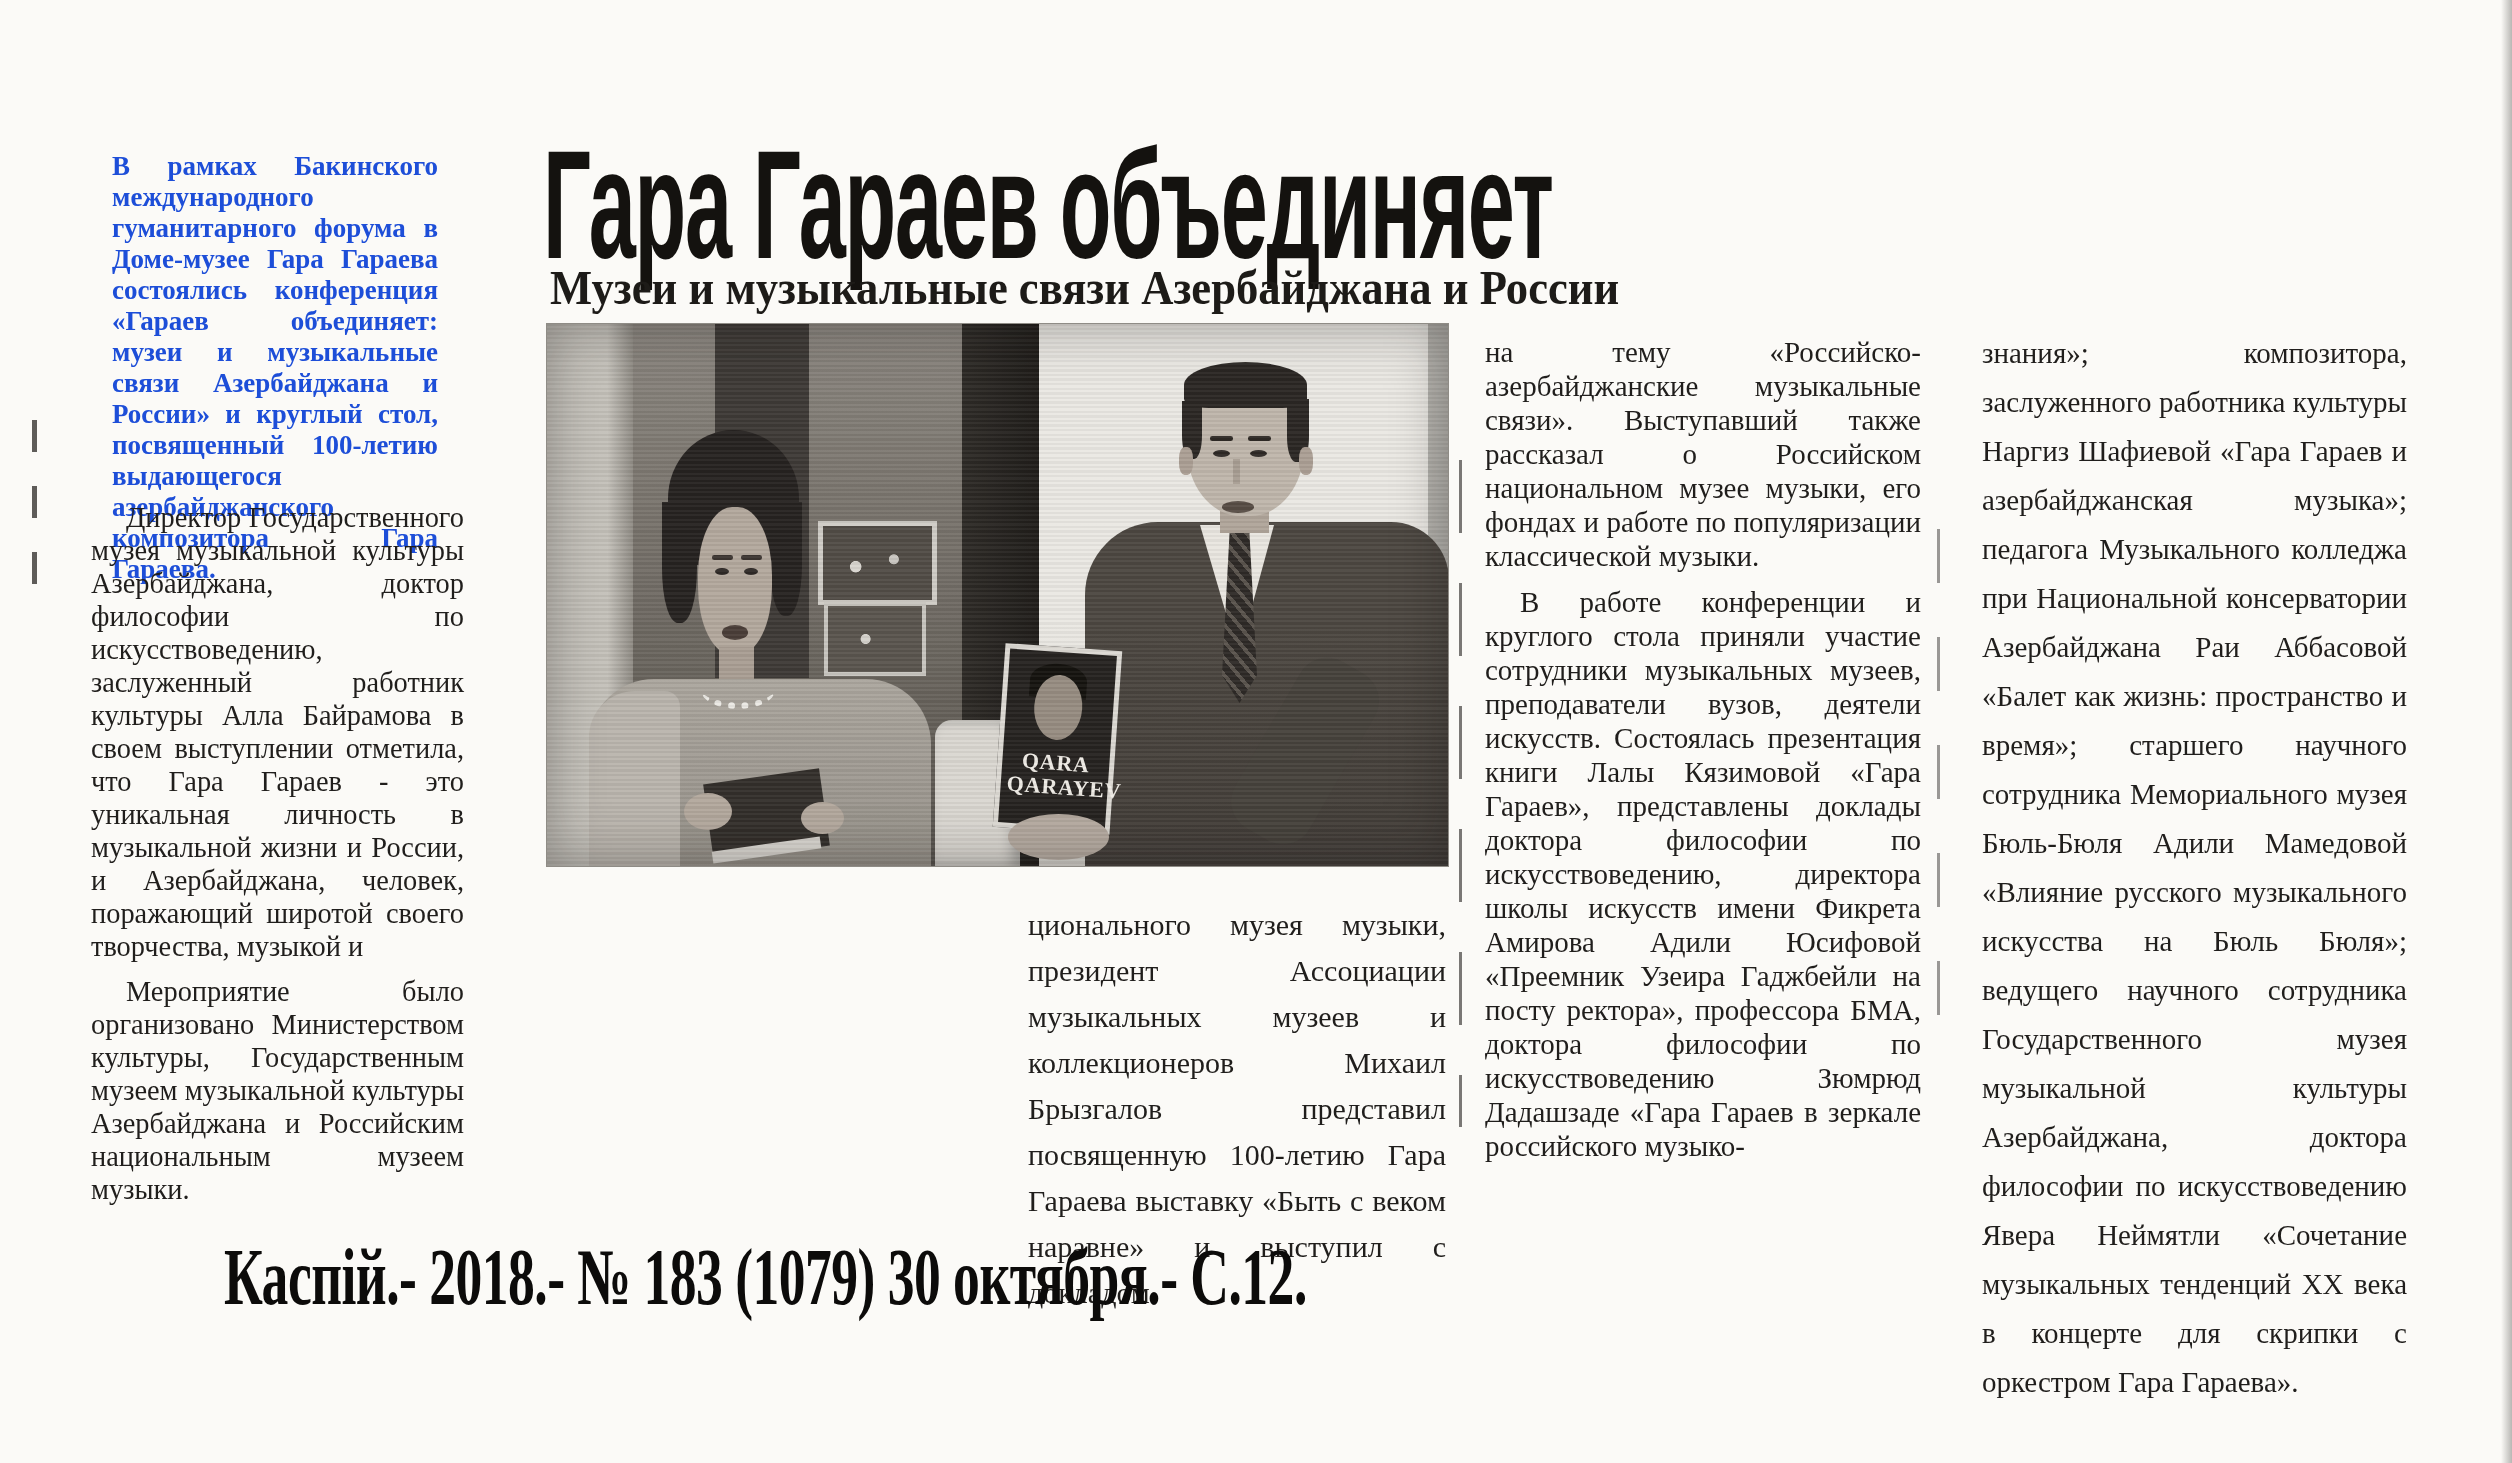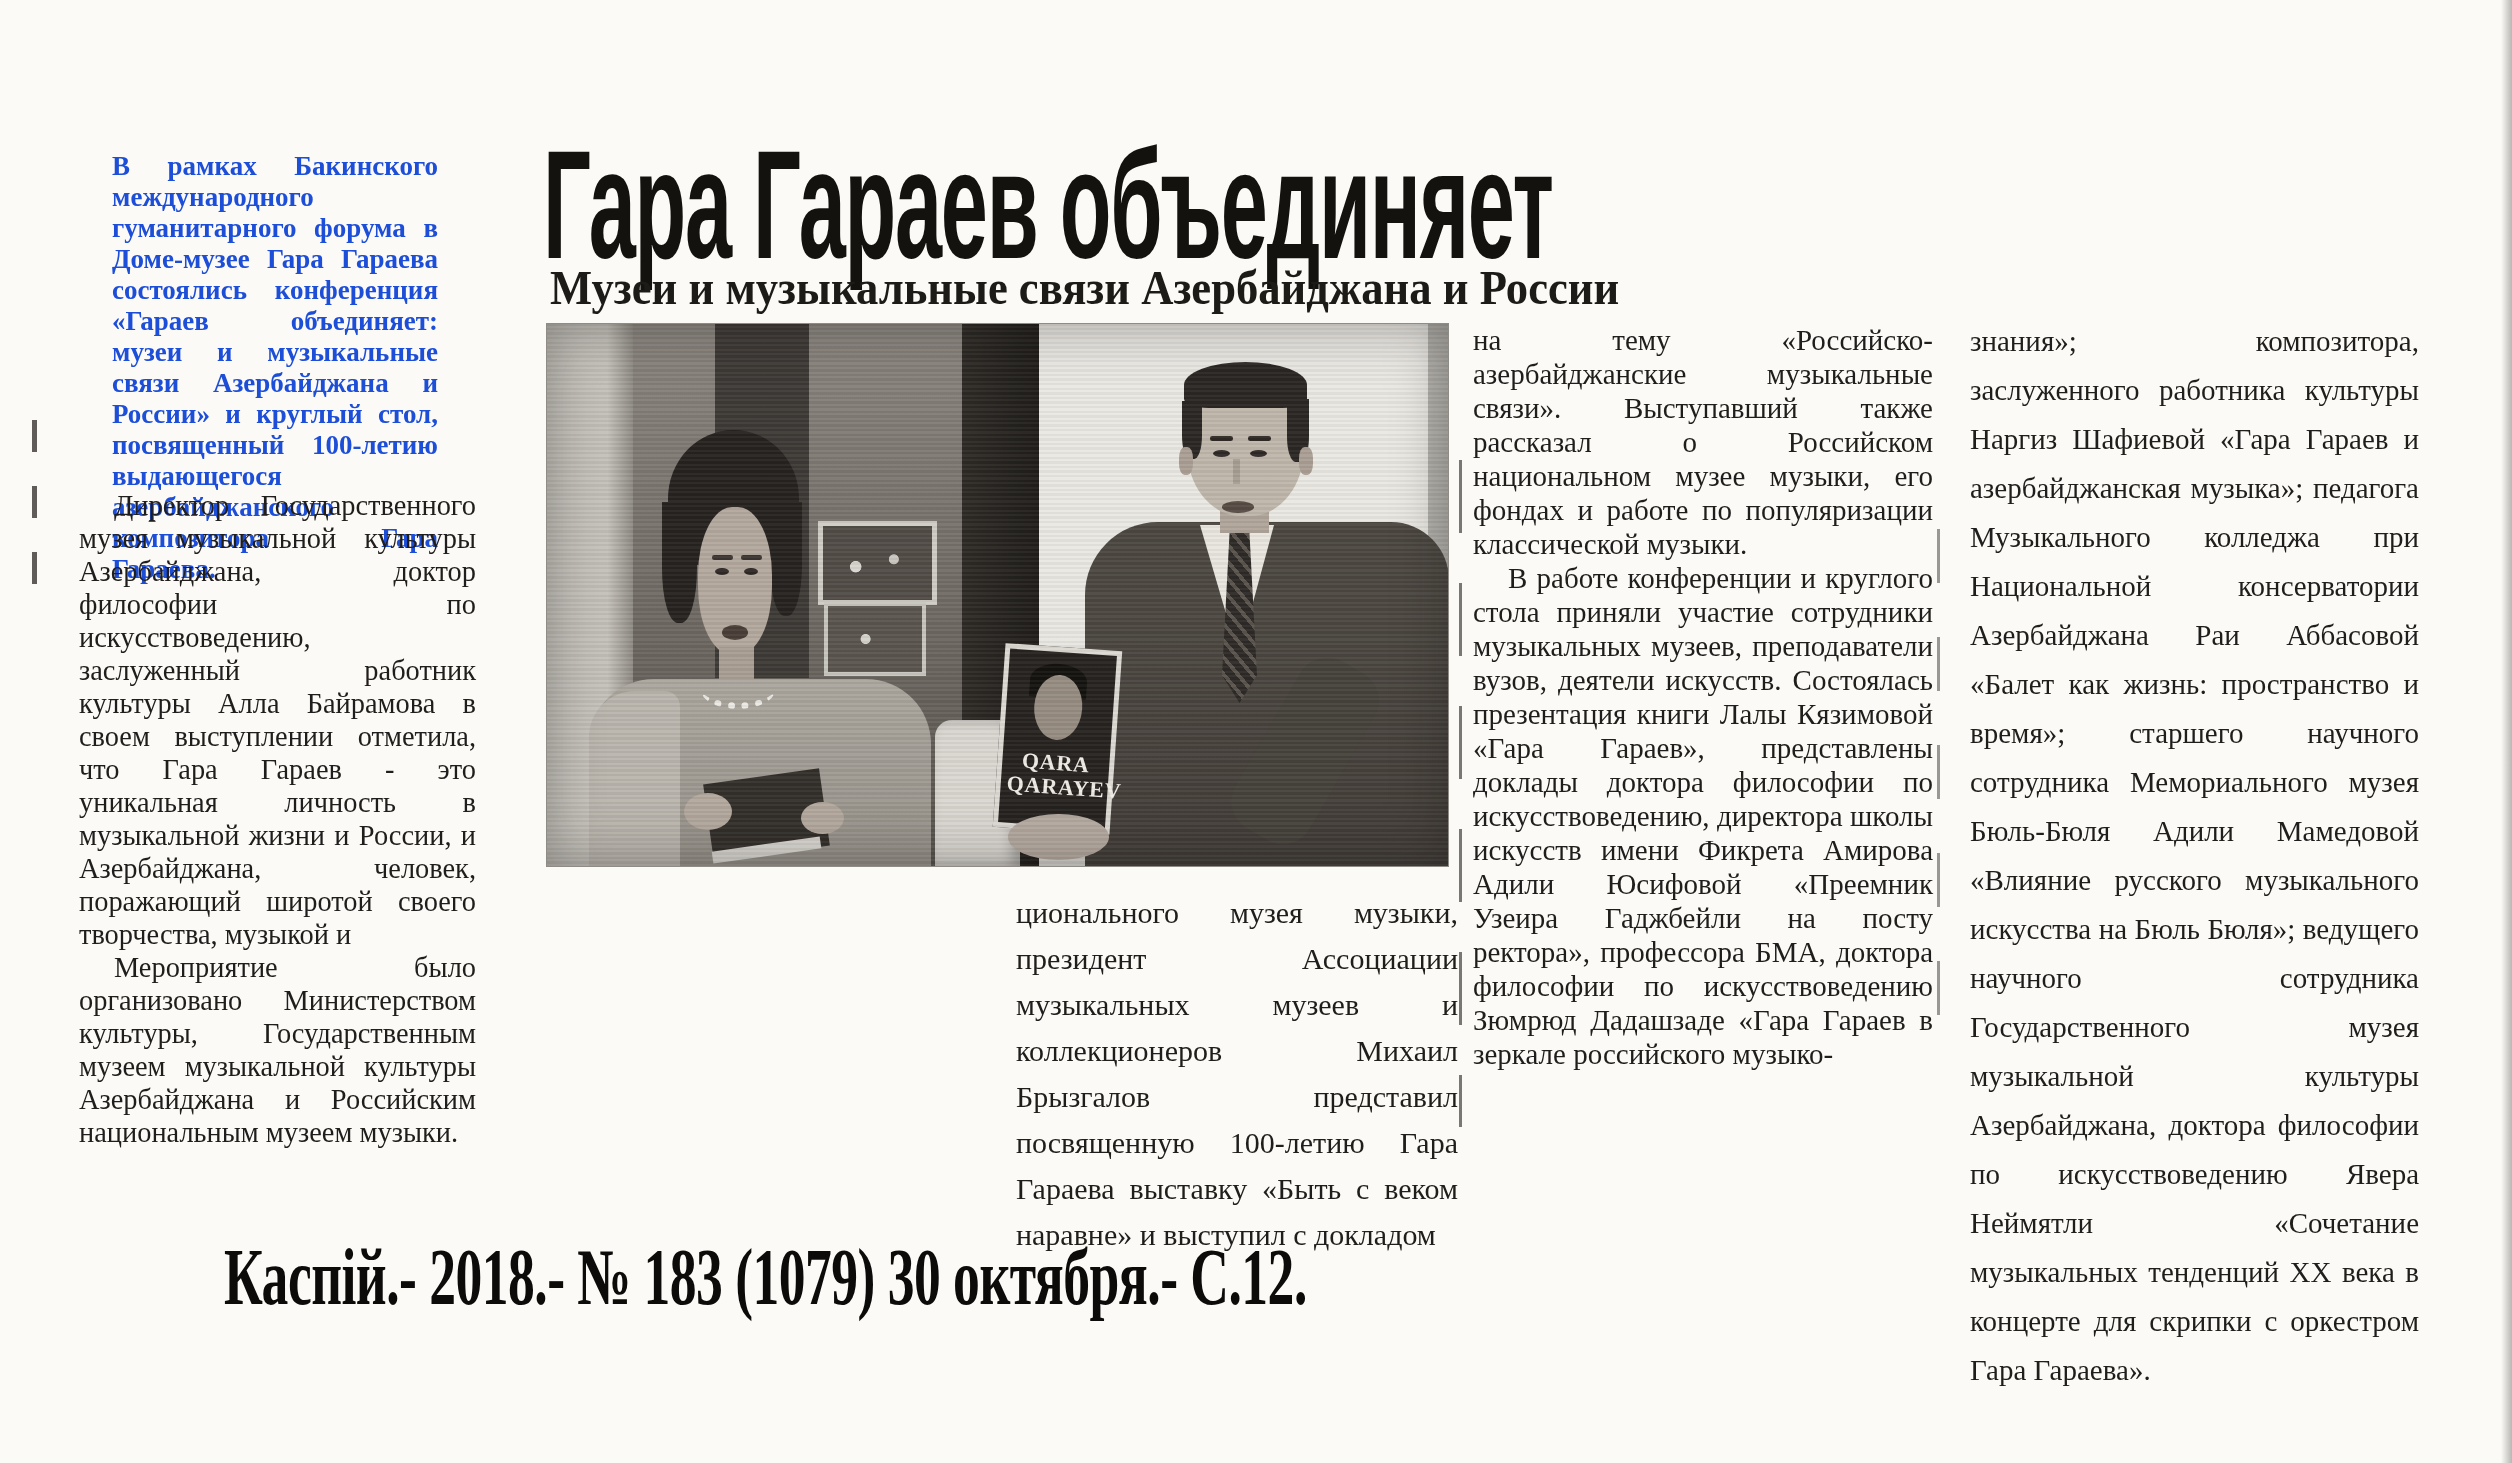--- a/index.html
+++ b/index.html
@@ -8,21 +8,21 @@
     background:#fbfaf7;font-family:"Liberation Serif",serif;color:#1b1a18;
   }
   .abs{position:absolute;}
   
   .lead{
     left:112px;top:151px;width:326px;
     font-size:27px;line-height:31px;font-weight:bold;text-align:justify;
     color:#1d4ed8;
   }
   .bodycol{text-align:justify;color:#201e1c;}
-  .bodycol p{margin:0;}
+  .bodycol p{margin:12px;}
   .bodycol p.indent{text-indent:35px;}
   .col1{left:79px;top:489px;width:397px;font-size:28.4px;line-height:33px;}
   .col2{left:550px;top:886px;width:443px;font-size:30px;line-height:34px;}
   .col3{left:1016px;top:890px;width:442px;font-size:30px;line-height:46px;}
   .col4{left:1473px;top:323px;width:460px;font-size:29px;line-height:34px;}
   .col5{left:1970px;top:317px;width:449px;font-size:29px;line-height:49px;}
   .byline{
     display:block;margin-top:26px;font-weight:bold;text-align:right;
     font-size:31px;letter-spacing:0.8px;color:#12110f;
   }

